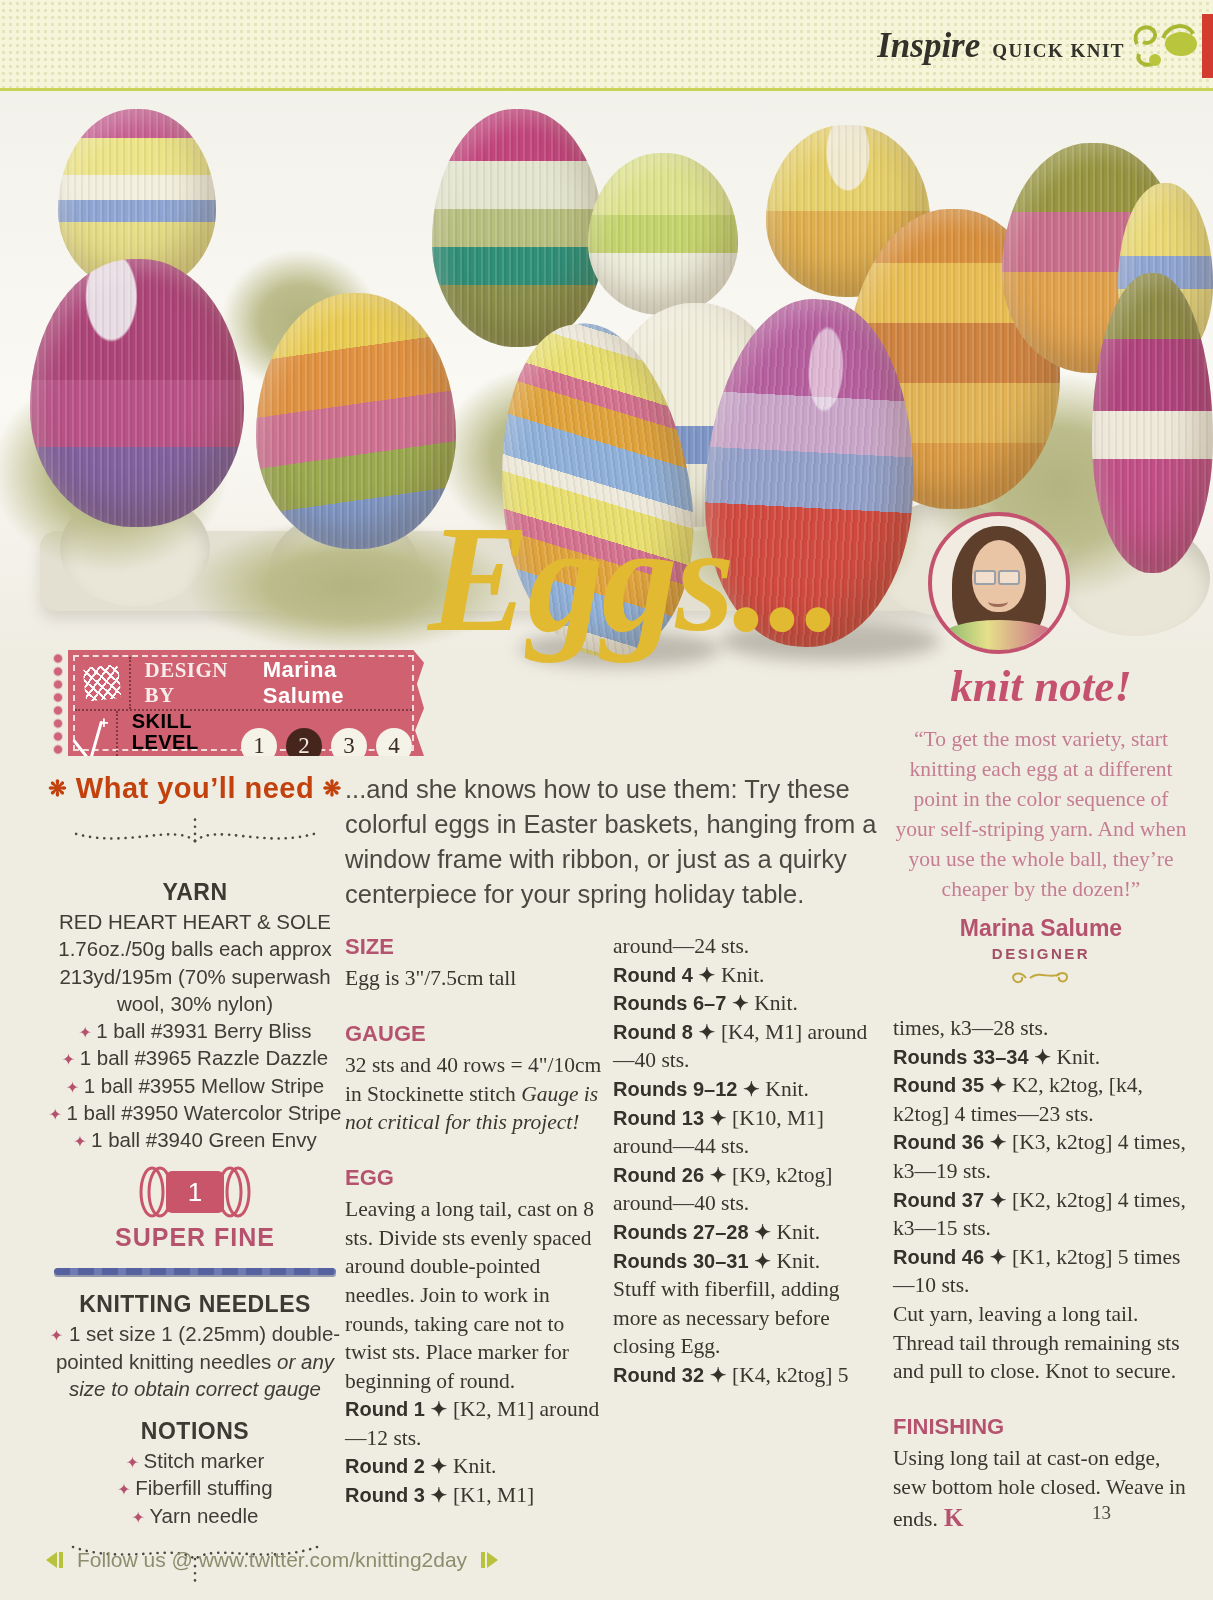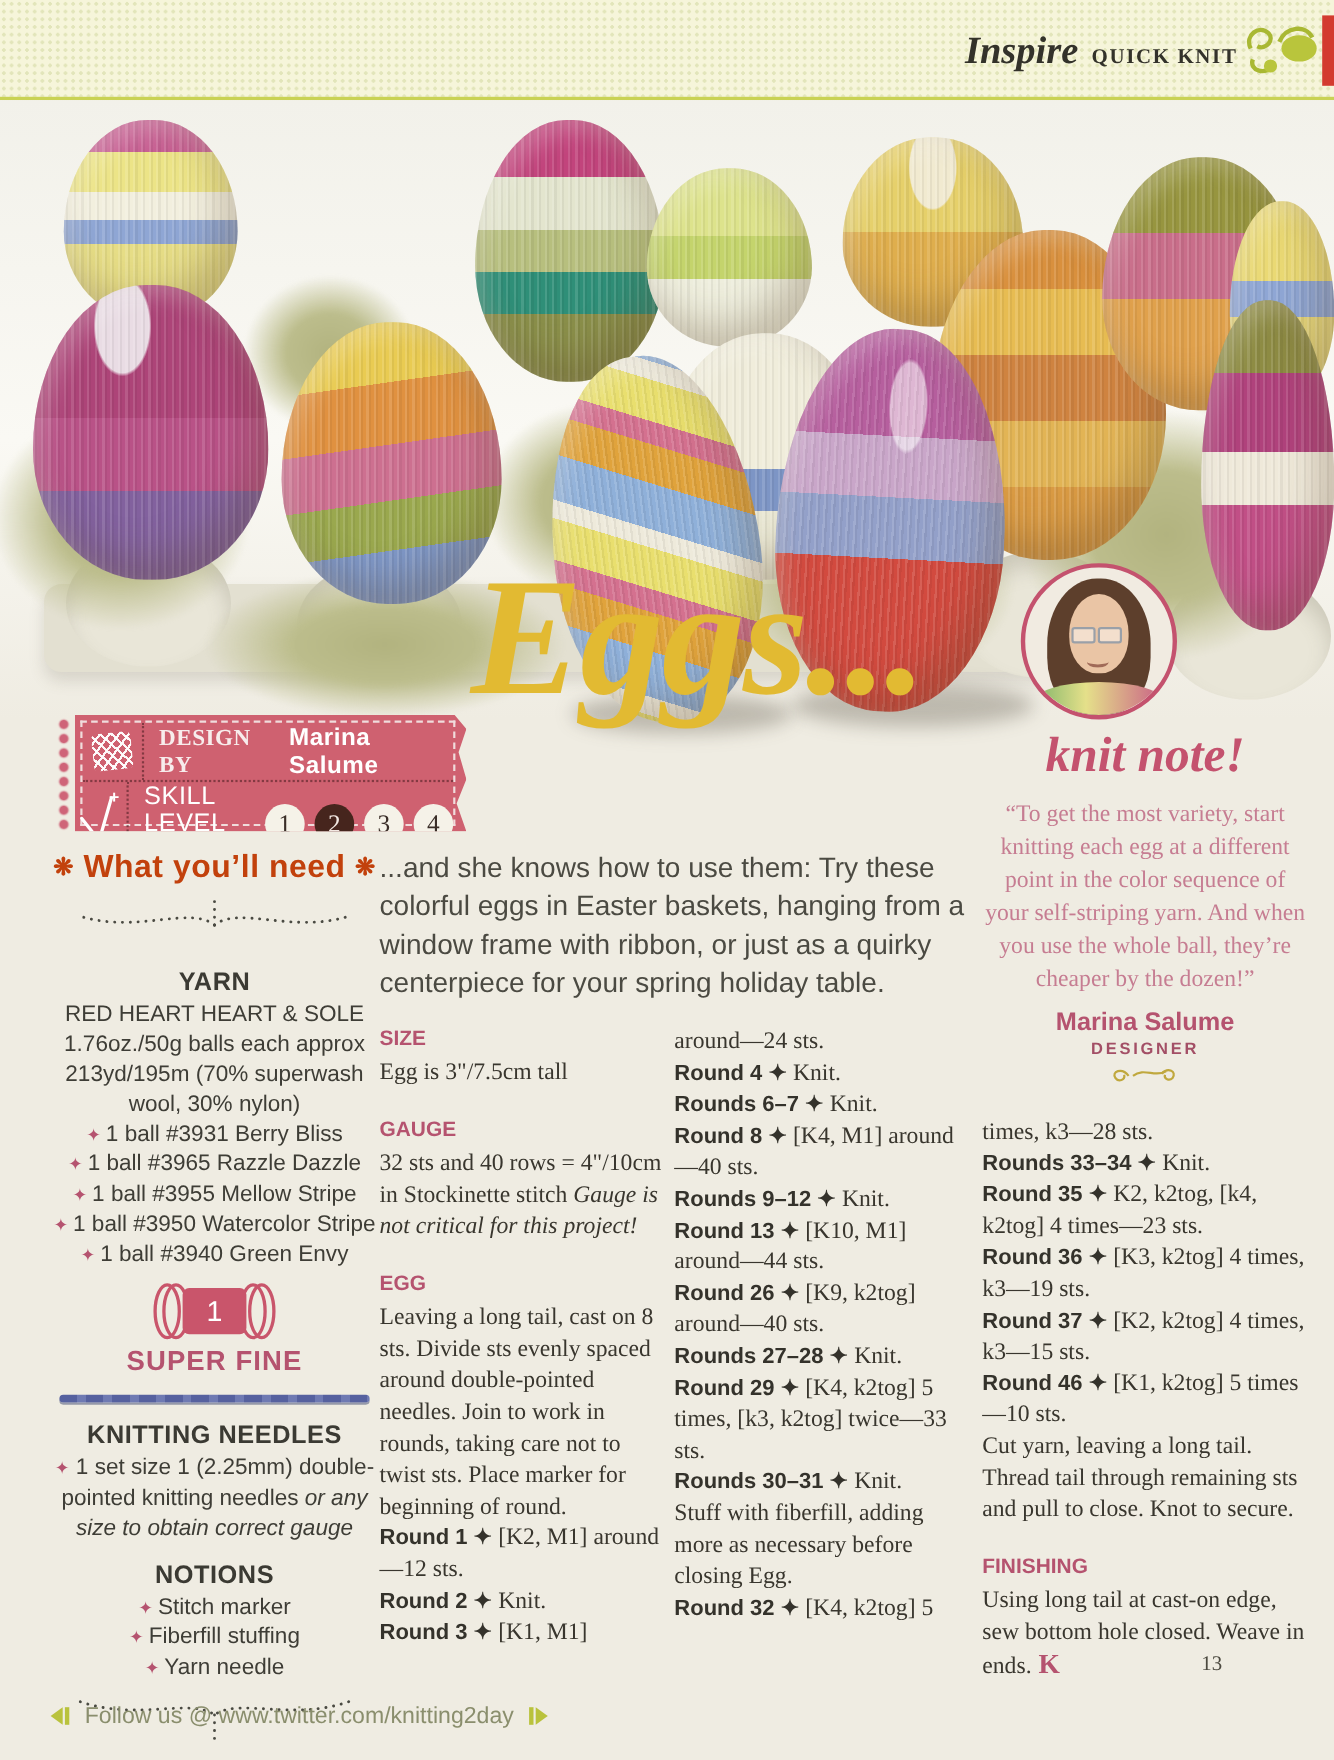--- a/index.html
+++ b/index.html
@@ -67,21 +67,21 @@
   .swatch{width:36px;height:34px;border-radius:5px;transform:rotate(-6deg);
     background:repeating-linear-gradient(48deg,rgba(255,255,255,.95) 0 2px,transparent 2px 7px),
                repeating-linear-gradient(-48deg,rgba(255,255,255,.95) 0 2px,transparent 2px 7px);}
   .needles-ic{position:relative;width:40px;height:56px;}
   .needles-ic::before{content:"";position:absolute;left:18px;top:2px;width:3px;height:52px;background:#fff;transform:rotate(16deg);border-radius:2px;}
   .needles-ic::after{content:"+";position:absolute;left:24px;top:-4px;color:#fff;font-size:16px;font-weight:bold;}
   .needle2{position:absolute;left:8px;top:18px;width:3px;height:36px;background:#fff;transform:rotate(-38deg);border-radius:2px;}
   .designby{font-family:"Liberation Serif",serif;font-weight:bold;font-size:21px;color:#f7ecec;letter-spacing:.5px;margin:0 8px 0 14px;}
   .designer{font-weight:bold;font-size:22px;color:#ffffff;letter-spacing:.5px;}
   .skill-wrap{margin-left:14px;line-height:1.05;}
-  .skill-label{font-weight:normal;font-size:23px;color:#ffffff;letter-spacing:.5px;}
+  .skill-label{font-weight:bold;font-size:20px;color:#000000;letter-spacing:.5px;}
   .skill-value{font-size:26px;color:#3c2a25;letter-spacing:1px;}
   .levels{display:flex;gap:9px;margin-left:16px;}
   .lv{width:36px;height:36px;border-radius:50%;background:#f5f2e8;color:#3a2e28;
     font-family:"Liberation Serif",serif;font-size:23px;display:flex;align-items:center;justify-content:center;}
   .lv.active{background:#46251d;color:#f3e8e2;}
 
   
   .designer-photo{position:absolute;left:928px;top:512px;width:134px;height:134px;border-radius:50%;
     border:4px solid #c4526e;background:#f1ebe1;overflow:hidden;}
   .hair{position:absolute;left:20px;top:10px;width:94px;height:124px;border-radius:48% 48% 42% 42%;background:#5d3f2c;}
@@ -112,21 +112,21 @@
     background:repeating-linear-gradient(90deg,#56619f 0 16px,#6f7ab3 16px 24px);box-shadow:0 2px 0 rgba(60,70,111,.5);}
   .ital{font-style:italic;}
 
   
   .intro{position:absolute;left:345px;top:772px;width:552px;font-size:25.5px;line-height:1.37;color:#4b4a42;}
   .col{position:absolute;font-family:"Liberation Serif",serif;font-size:21.5px;line-height:1.33;color:#39362e;}
   .col p{margin:0;}
   .col2{left:345px;top:932px;width:260px;}
   .col3{left:613px;top:932px;width:274px;}
   .col4{left:893px;top:1014px;width:294px;}
-  .sec-head{font-family:"Liberation Sans",sans-serif;font-weight:bold;font-size:19px;color:#b5536f;margin:0 0 3px;}
+  .sec-head{font-family:"Liberation Sans",sans-serif;font-weight:bold;font-size:22px;color:#b5536f;margin:0 0 3px;}
   .gap{height:26px;}
   .rlabel{font-family:"Liberation Sans",sans-serif;font-weight:bold;font-size:20px;color:#34322b;}
   .endk{color:#b5536f;font-weight:bold;font-size:25px;font-family:"Liberation Serif",serif;}
 
   
   .footer{position:absolute;left:46px;top:1548px;display:flex;align-items:center;gap:12px;
     font-size:21px;color:#8a8e6d;}
   .fa{display:inline-flex;align-items:center;}
   .fa .bar{width:4px;height:16px;background:#b9c23c;margin:0 2px;}
   .fa .triL{width:0;height:0;border-top:8px solid transparent;border-bottom:8px solid transparent;border-right:11px solid #b9c23c;}
@@ -318,21 +318,20 @@
     </div>
   <div class="col col3" id="col3">
       <p class="body-p">around—24 sts.</p>
       <p class="body-p"><strong class="rlabel">Round 4 ✦ </strong>Knit.</p>
       <p class="body-p"><strong class="rlabel">Rounds 6–7 ✦ </strong>Knit.</p>
       <p class="body-p"><strong class="rlabel">Round 8 ✦ </strong>[K4, M1] around—40 sts.</p>
       <p class="body-p"><strong class="rlabel">Rounds 9–12 ✦ </strong>Knit.</p>
       <p class="body-p"><strong class="rlabel">Round 13 ✦ </strong>[K10, M1] around—44 sts.</p>
       <p class="body-p"><strong class="rlabel">Round 26 ✦ </strong>[K9, k2tog] around—40 sts.</p>
       <p class="body-p"><strong class="rlabel">Rounds 27–28 ✦ </strong>Knit.</p>
-      <p class="body-p"><strong class="rlabel">Round 29 ✦ </strong>[K4, k2tog] 5 times, [k3, k2tog] twice—33 sts.</p>
       <p class="body-p"><strong class="rlabel">Rounds 30–31 ✦ </strong>Knit.</p>
       <p class="body-p">Stuff with fiberfill, adding more as necessary before closing Egg.</p>
       <p class="body-p"><strong class="rlabel">Round 32 ✦ </strong>[K4, k2tog] 5</p>
     </div>
   <div class="col col4" id="col4">
       <p class="body-p">times, k3—28 sts.</p>
       <p class="body-p"><strong class="rlabel">Rounds 33–34 ✦ </strong>Knit.</p>
       <p class="body-p"><strong class="rlabel">Round 35 ✦ </strong>K2, k2tog, [k4, k2tog] 4 times—23 sts.</p>
       <p class="body-p"><strong class="rlabel">Round 36 ✦ </strong>[K3, k2tog] 4 times, k3—19 sts.</p>
       <p class="body-p"><strong class="rlabel">Round 37 ✦ </strong>[K2, k2tog] 4 times, k3—15 sts.</p>

